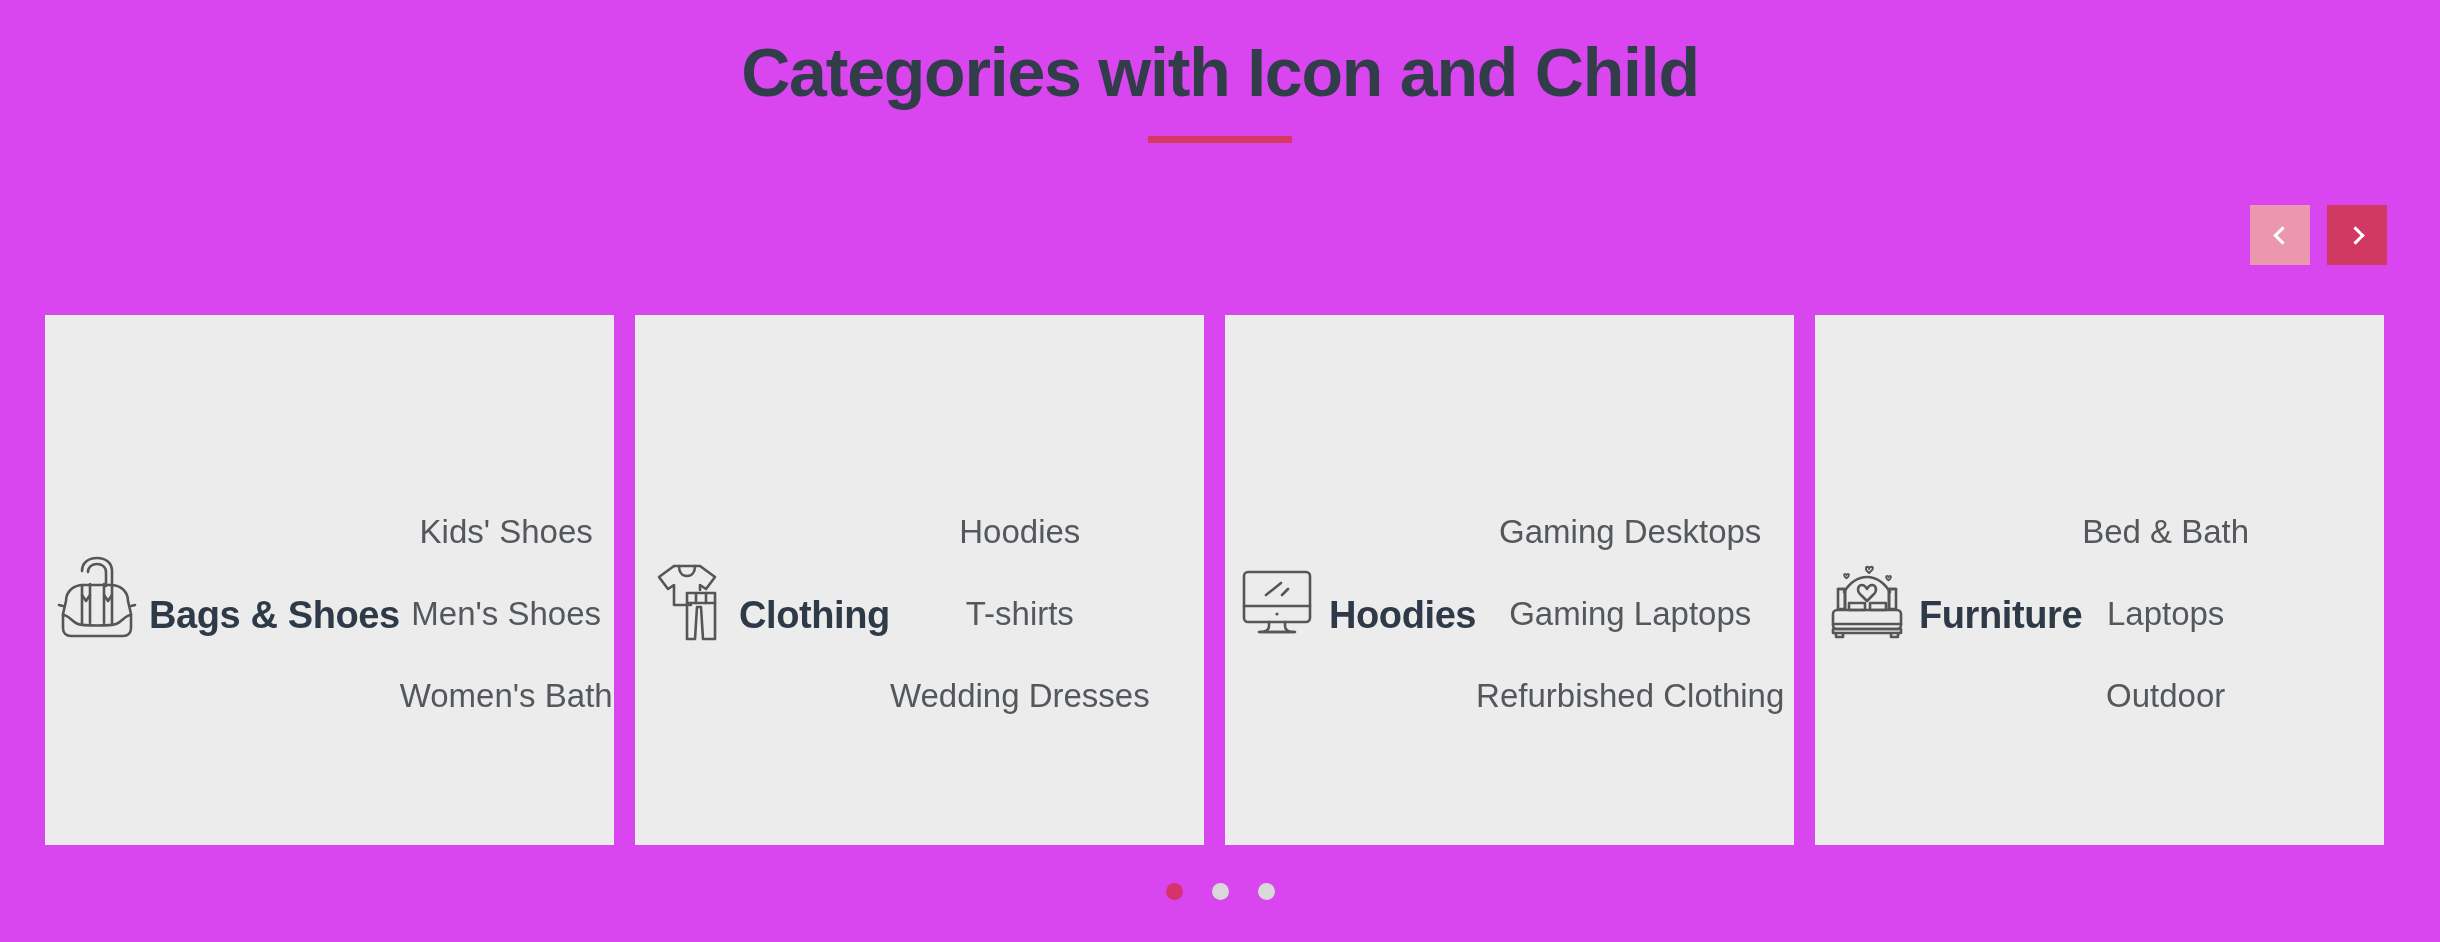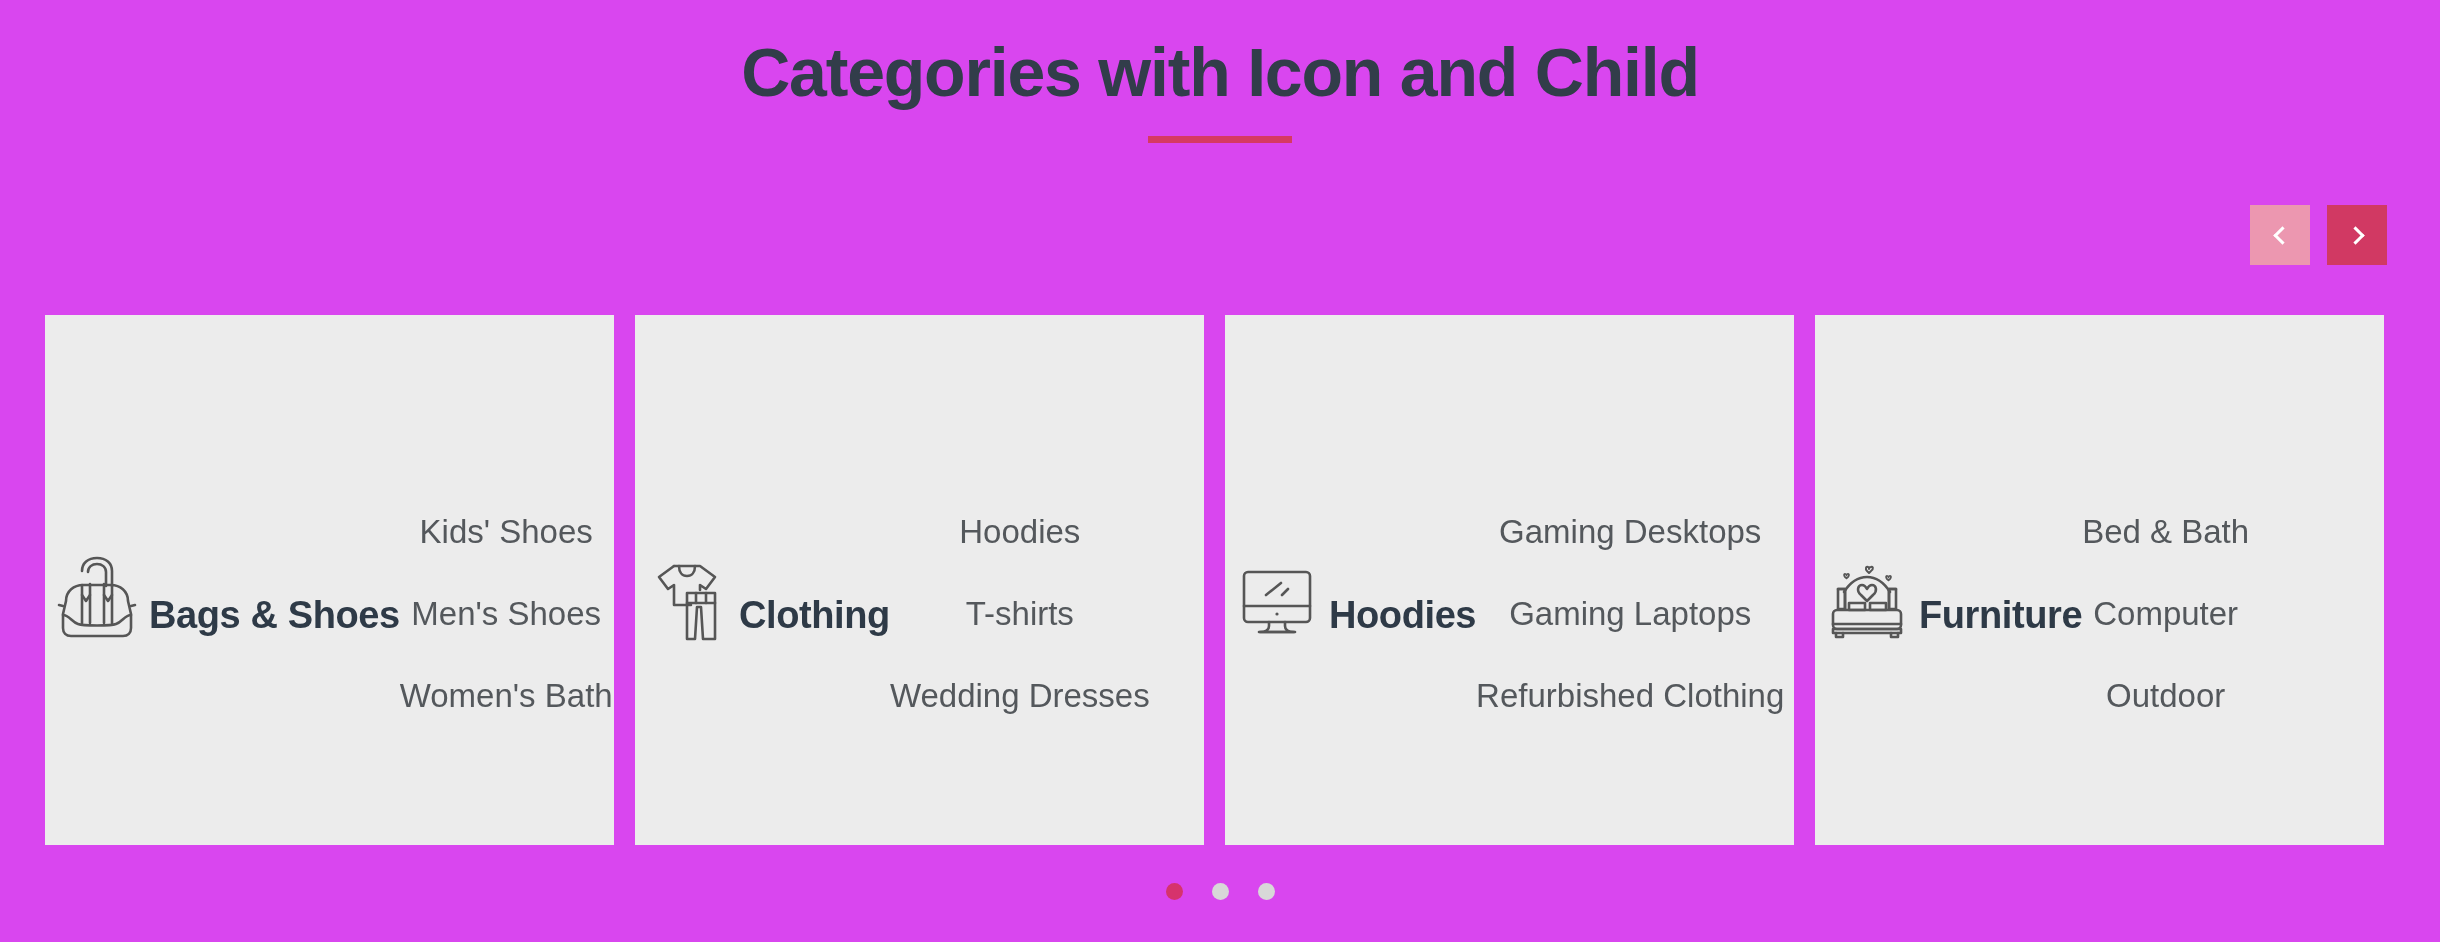--- a/index.html
+++ b/index.html
@@ -256,21 +256,21 @@
             <path d="M18 78 L86 78 L86 82 L18 82 Z"></path>
             <path d="M21 82 L21 86 L28 86 L28 82 M76 82 L76 86 L83 86 L83 82"></path>
             <path d="M52 20 C50 18 51 15 53 16 C54 16 54 17 54 18 C54 17 55 16 56 16 C58 15 59 18 56 20 L54 22 Z" stroke-width="2"></path>
             <path d="M30 26 C28.5 24.5 29 22.5 30.5 23 C31.2 23.2 31.4 23.8 31.5 24.3 C31.6 23.8 31.9 23.2 32.5 23 C34 22.5 34.6 24.5 33 26 L31.5 27.3 Z" stroke-width="1.8"></path>
             <path d="M72 28 C70.5 26.5 71 24.5 72.5 25 C73.2 25.2 73.4 25.8 73.5 26.3 C73.6 25.8 73.9 25.2 74.5 25 C76 24.5 76.6 26.5 75 28 L73.5 29.3 Z" stroke-width="1.8"></path>
           </svg>
         </span>
         <div class="cat-title">Furniture</div>
         <ul class="cat-children">
           <li class="cat-child">Bed &amp; Bath</li>
-          <li class="cat-child">Computer</li>
+          <li class="cat-child">Laptops</li>
           <li class="cat-child">Outdoor</li>
         </ul>
       </div>
 
     </div>
   </div>
 
   <div class="pagination">
     <span class="dot active"></span>
     <span class="dot"></span>

